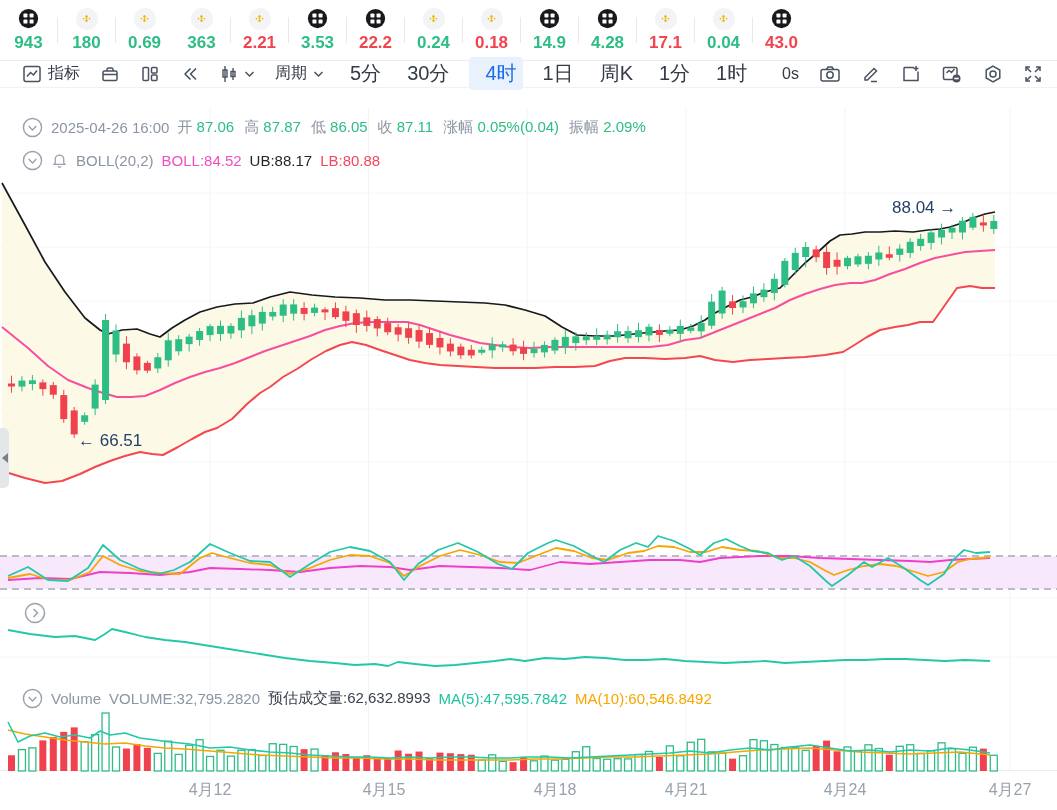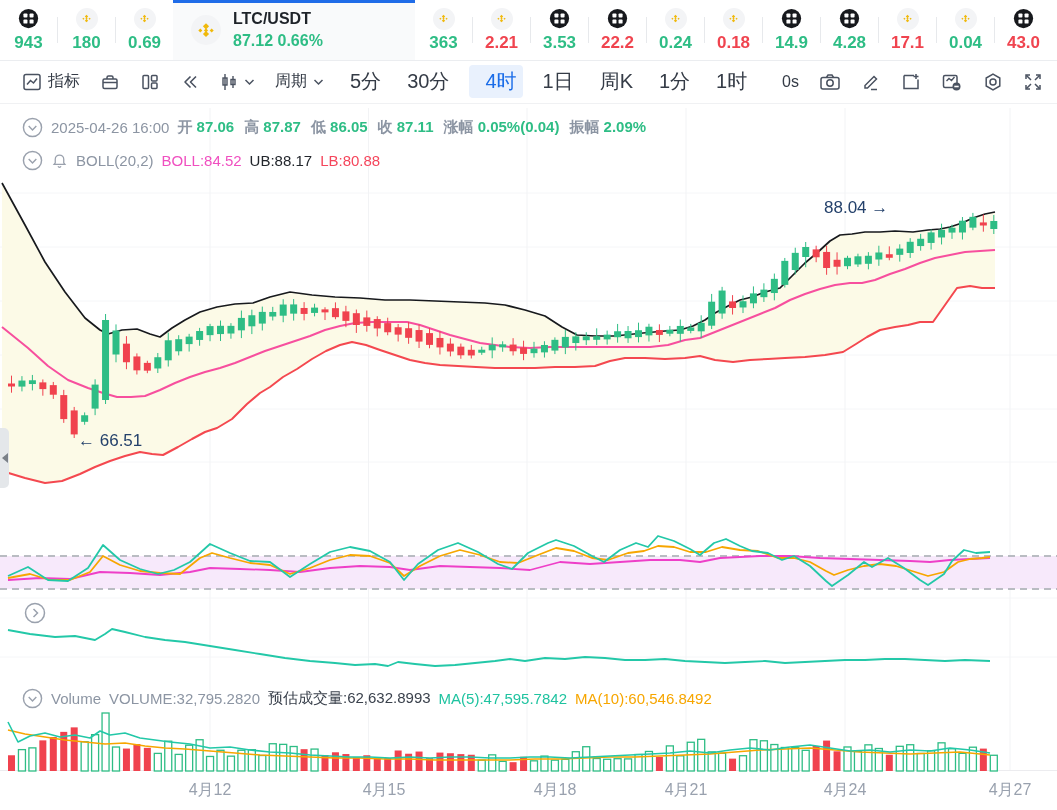--- a/index.html
+++ b/index.html
@@ -10,21 +10,21 @@
   .tk-item .tk-val{font-size:17px;font-weight:600;}
   .tk-div{flex:0 0 auto;width:1px;height:26px;background:#e7e9ec;align-self:center;}
   .up{color:#2ebd85;} .down{color:#f0444f;}
   .tk-active{flex:0 0 auto;width:224px;position:relative;background:#f9fafb;display:flex;align-items:center;gap:12px;padding:0 0 0 18px;cursor:pointer;}
   .tk-active .blue-top{position:absolute;top:0;left:0;right:0;height:3px;background:#1f6ce8;}
   .tk-active .tk-sym{font-size:16px;font-weight:700;color:#1e2329;line-height:1.35;}
   .tk-active .tk-price{font-size:16px;font-weight:700;line-height:1.35;}
   .icon-circ{width:22px;height:22px;border-radius:50%;background:#f3f4f6;display:flex;align-items:center;justify-content:center;}
   .icon-circ.big{width:30px;height:30px;}
   
-  .toolbar{position:absolute;top:60px;left:0;width:1057px;height:44px;display:flex;align-items:center;gap:20px;padding:0 14px 0 22px;box-sizing:border-box;border-bottom:1px solid #f0f1f3;color:#3c434e;}
+  .toolbar{position:absolute;top:60px;left:0;width:1057px;height:28px;display:flex;align-items:center;gap:20px;padding:0 14px 0 22px;box-sizing:border-box;border-bottom:1px solid #f0f1f3;color:#3c434e;}
   .tb-btn{display:flex;align-items:center;gap:6px;font-size:16px;color:#343b46;cursor:pointer;white-space:nowrap;}
   .tb-ico{display:flex;align-items:center;}
   .tb-ico svg{display:block;}
   .tf{font-size:20px;color:#343b46;cursor:pointer;padding:3px 6px;border-radius:4px;}
   .tf.active{color:#1a6ce8;background:#e9f1fd;padding-left:16px;}
   .tb-right{margin-left:auto;display:flex;align-items:center;gap:20px;}
   .tb-count{font-size:16px;color:#343b46;}
   
   .chart-root{position:absolute;top:106px;left:0;width:1057px;height:704px;}
   .chart-root svg.main{position:absolute;top:0;left:0;}
@@ -82,38 +82,20 @@
             <g fill="#f0b90b">
               <path d="M12 5.2 8.9 8.3 12 11.4l3.1-3.1z"></path>
               <path d="M6.3 10.4 4.3 12.4l2 2 2-2z"></path>
               <path d="M17.7 10.4l-2 2 2 2 2-2z"></path>
               <path d="M12 12.9 8.9 16 12 19.1 15.1 16z"></path>
               <path d="M12 10.3l-2.1 2.1L12 14.5l2.1-2.1z"></path>
             </g>
           </svg>
         </span>
       <span class="tk-val up">0.69</span>
-      </div>
-      <div class="tk-active">
-        <div class="blue-top"></div>
-      <span class="icon-circ big">
-          <svg width="24" height="24" viewBox="0 0 24 24">
-            <g fill="#f0b90b">
-              <path d="M12 5.2 8.9 8.3 12 11.4l3.1-3.1z"></path>
-              <path d="M6.3 10.4 4.3 12.4l2 2 2-2z"></path>
-              <path d="M17.7 10.4l-2 2 2 2 2-2z"></path>
-              <path d="M12 12.9 8.9 16 12 19.1 15.1 16z"></path>
-              <path d="M12 10.3l-2.1 2.1L12 14.5l2.1-2.1z"></path>
-            </g>
-          </svg>
-        </span>
-      <div>
-          <div class="tk-sym">LTC/USDT</div>
-      <div class="tk-price up">87.12 0.66%</div>
-        </div>
       </div>
       <div class="tk-item">
         <span class="icon-circ" style="">
           <svg width="13" height="13" viewBox="0 0 24 24">
             <g fill="#f0b90b">
               <path d="M12 5.2 8.9 8.3 12 11.4l3.1-3.1z"></path>
               <path d="M6.3 10.4 4.3 12.4l2 2 2-2z"></path>
               <path d="M17.7 10.4l-2 2 2 2 2-2z"></path>
               <path d="M12 12.9 8.9 16 12 19.1 15.1 16z"></path>
               <path d="M12 10.3l-2.1 2.1L12 14.5l2.1-2.1z"></path>
@@ -698,21 +680,21 @@
       </svg>
 
   <div class="legend-row" style="top:11px;">
     <span class="lg-ico">
       <svg width="21" height="21" viewBox="0 0 22 22" fill="none" stroke="#9aa1ad" stroke-width="1.5">
             <circle cx="11" cy="11" r="9.5"></circle>
             <polyline points="7,9.5 11,13.5 15,9.5"></polyline>
           </svg>
     </span>
     <span>2025-04-26 16:00</span>
-    <span id="ohlc-fields" style="display:flex;gap:10px;font-weight:bold;">
+    <span id="ohlc-fields" style="display:flex;gap:10px;">
           <span><span class="lab">开</span> <span class="grn">87.06</span></span>
           <span><span class="lab">高</span> <span class="grn">87.87</span></span>
           <span><span class="lab">低</span> <span class="grn">86.05</span></span>
           <span><span class="lab">收</span> <span class="grn">87.11</span></span>
           <span><span class="lab">涨幅</span> <span class="grn">0.05%(0.04)</span></span>
           <span><span class="lab">振幅</span> <span class="grn">2.09%</span></span>
         </span>
   </div>
 
   <div class="legend-row" style="top:44px;">
@@ -727,21 +709,21 @@
             <path d="M10 3a5 5 0 0 0-5 5v4.2L3.6 14h12.8L15 12.2V8a5 5 0 0 0-5-5z"></path>
             <path d="M8.3 16.2a1.8 1.8 0 0 0 3.4 0"></path>
           </svg>
     </span>
     <span>BOLL(20,2)</span>
     <span class="pink">BOLL:84.52</span>
     <span class="dark">UB:88.17</span>
     <span class="red">LB:80.88</span>
   </div>
 
-  <div class="anno" id="anno-high" style="left: 824px; top: 92px;">
+  <div class="anno" id="anno-high" style="left: 892px; top: 92px;">
     <span>88.04</span>
     <span>→</span>
   </div>
   <div class="anno" id="anno-low" style="left: 78px; top: 325px;">
     <span>←</span>
     <span>66.51</span>
   </div>
 
   <div class="handle">
         <div class="tri"></div>

